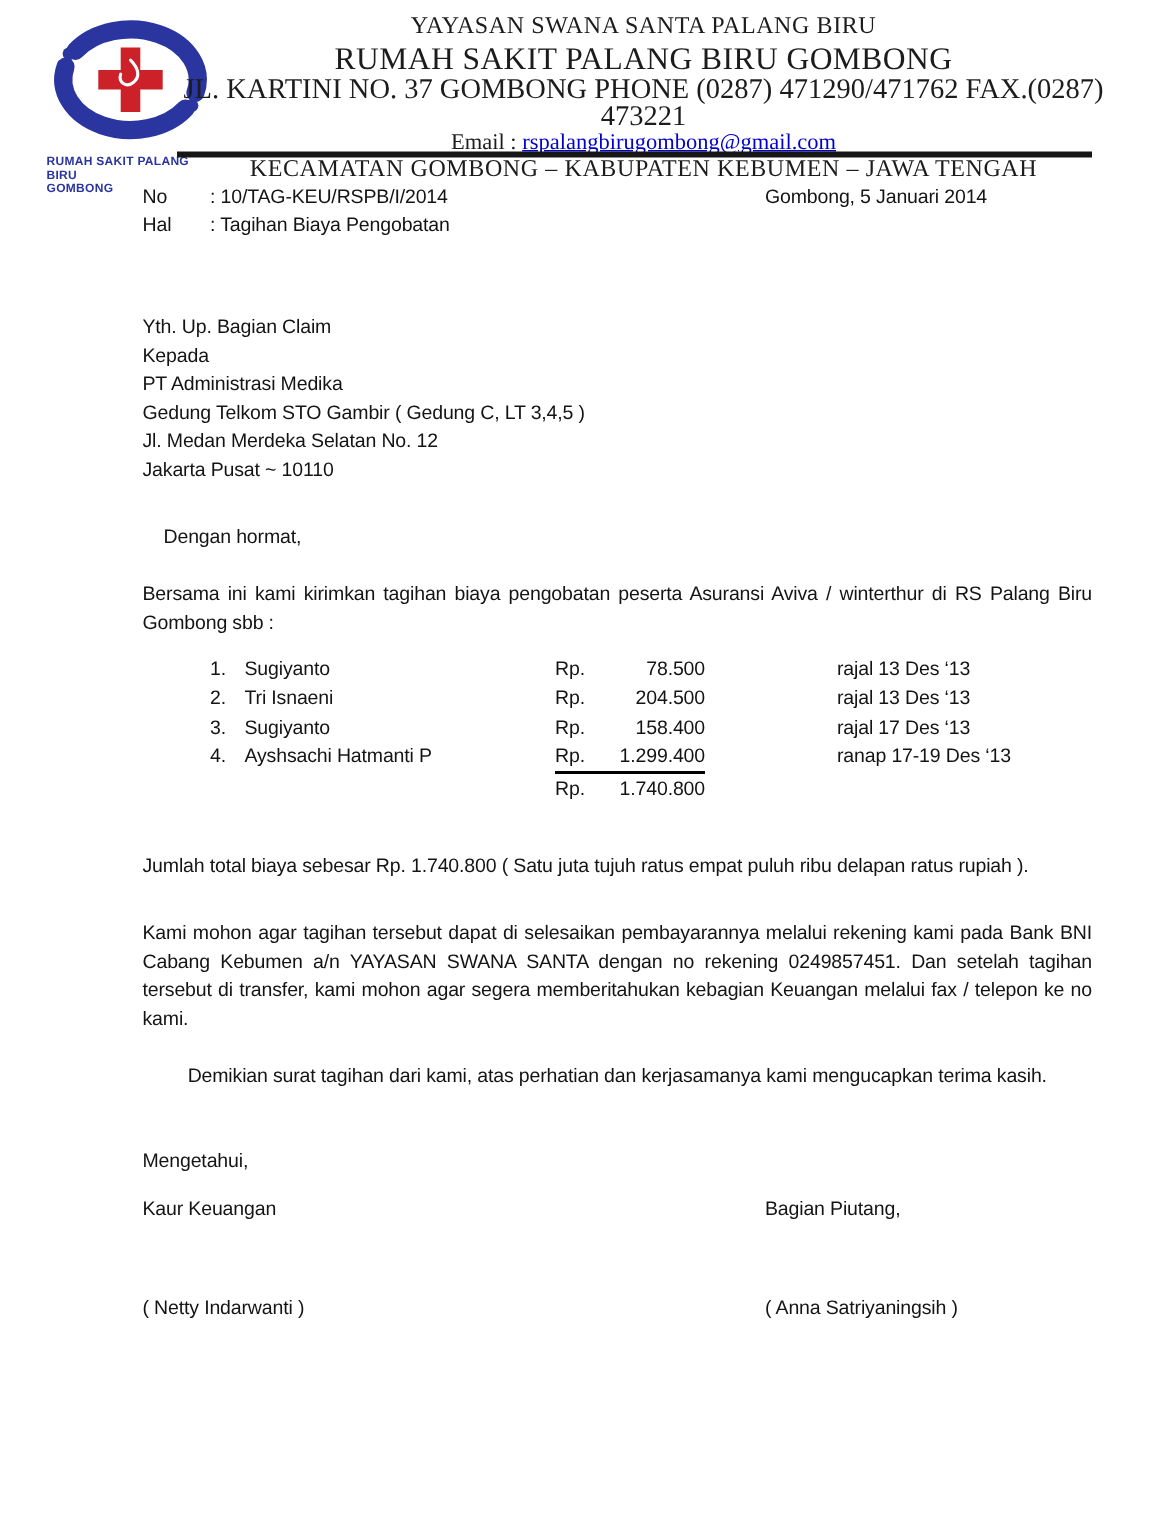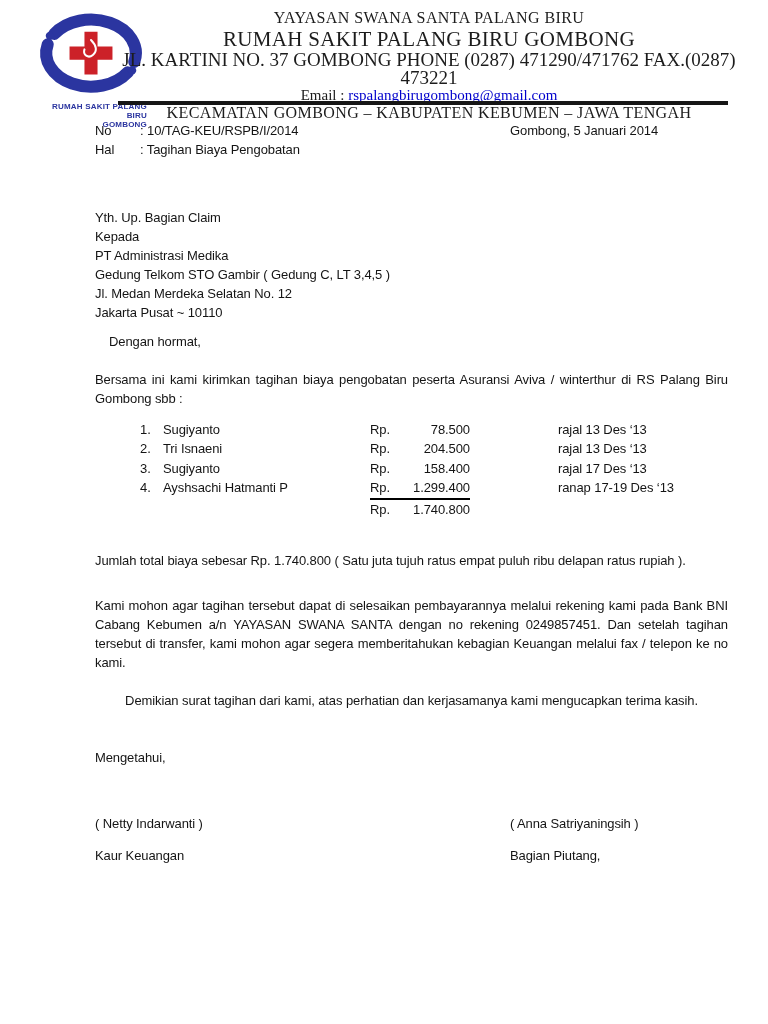--- a/index.html
+++ b/index.html
@@ -15,34 +15,34 @@
     text-align:center; font-family:"Liberation Serif", serif; color:#1c1c1c;
   }
   .lh1 { font-size:16px; line-height:20px; letter-spacing:.4px; }
   .lh2 { font-size:21px; line-height:23px; letter-spacing:.3px; }
   .lh3 { font-size:19px; line-height:18px; }
   .lh4 { font-size:15px; line-height:17px; }
   .lh5 { font-size:16px; line-height:18px; letter-spacing:.4px; }
   .email-link { color:#0000cc; text-decoration:underline; cursor:pointer; }
   .rule { position:absolute; left:118px; right:40px; top:101px; height:4px; background:#161616; }
 
-  .logo { position:absolute; left:31px; top:12px; width:116px; text-align:right; }
+  .logo { position:absolute; left:31px; top:12px; width:116px; text-align:left; }
   .logo-caption { font-size:8px; font-weight:bold; color:#2b35a0; line-height:9px; letter-spacing:.2px; }
 
   
   .content {
     position:absolute; left:95px; top:121px; width:633px;
     font-size:13px; font-weight:normal; line-height:19px; letter-spacing:-0.1px;
   }
   .meta-row { position:relative; }
   .meta-label { display:inline-block; width:45px; }
   .date { position:absolute; left:415px; top:0; }
 
   .addr { margin-top:49px; }
-  .salutation { margin-top:10px;padding-left:14px; }
+  .salutation { margin-top:26px;padding-left:14px; }
   .para { text-align:justify; }
   .intro { margin-top:19px; }
 
   .items { margin-top:12px; padding-left:45px; }
   .item-row { display:grid; grid-template-columns:23px 207px 30px 70px 1fr; line-height:19.4px; }
   .amt { text-align:right; }
   .note-cell { padding-left:88px; }
   .u { border-bottom:2px solid #000; }
 
   .total-sentence { margin-top:32px; }
@@ -146,24 +146,24 @@
     </div>
 
     <div class="total-sentence">Jumlah total biaya sebesar  Rp. 1.740.800 ( Satu juta tujuh ratus empat puluh ribu delapan ratus  rupiah ).</div>
 
     <div class="para payment">Kami mohon agar tagihan tersebut dapat di selesaikan pembayarannya melalui rekening kami pada Bank BNI Cabang Kebumen a/n YAYASAN SWANA SANTA dengan no rekening 0249857451. Dan setelah tagihan tersebut di transfer, kami mohon agar segera memberitahukan kebagian Keuangan melalui fax / telepon ke no kami.</div>
 
     <div class="closing">Demikian surat tagihan dari kami, atas perhatian dan kerjasamanya kami mengucapkan terima kasih.</div>
 
     <div class="ack">Mengetahui,</div>
 
+    <div class="sig-row sig-titles">
+      <span>Kaur Keuangan</span>
+      <span class="sig-right">Bagian Piutang,</span>
+    </div>
+
     <div class="sig-row sig-names">
       <span>( Netty Indarwanti )</span>
       <span class="sig-right">( Anna Satriyaningsih )</span>
-    </div>
-
-    <div class="sig-row sig-titles">
-      <span>Kaur Keuangan</span>
-      <span class="sig-right">Bagian Piutang,</span>
     </div>
 
   </div>
 </div>
 
 </body></html>

